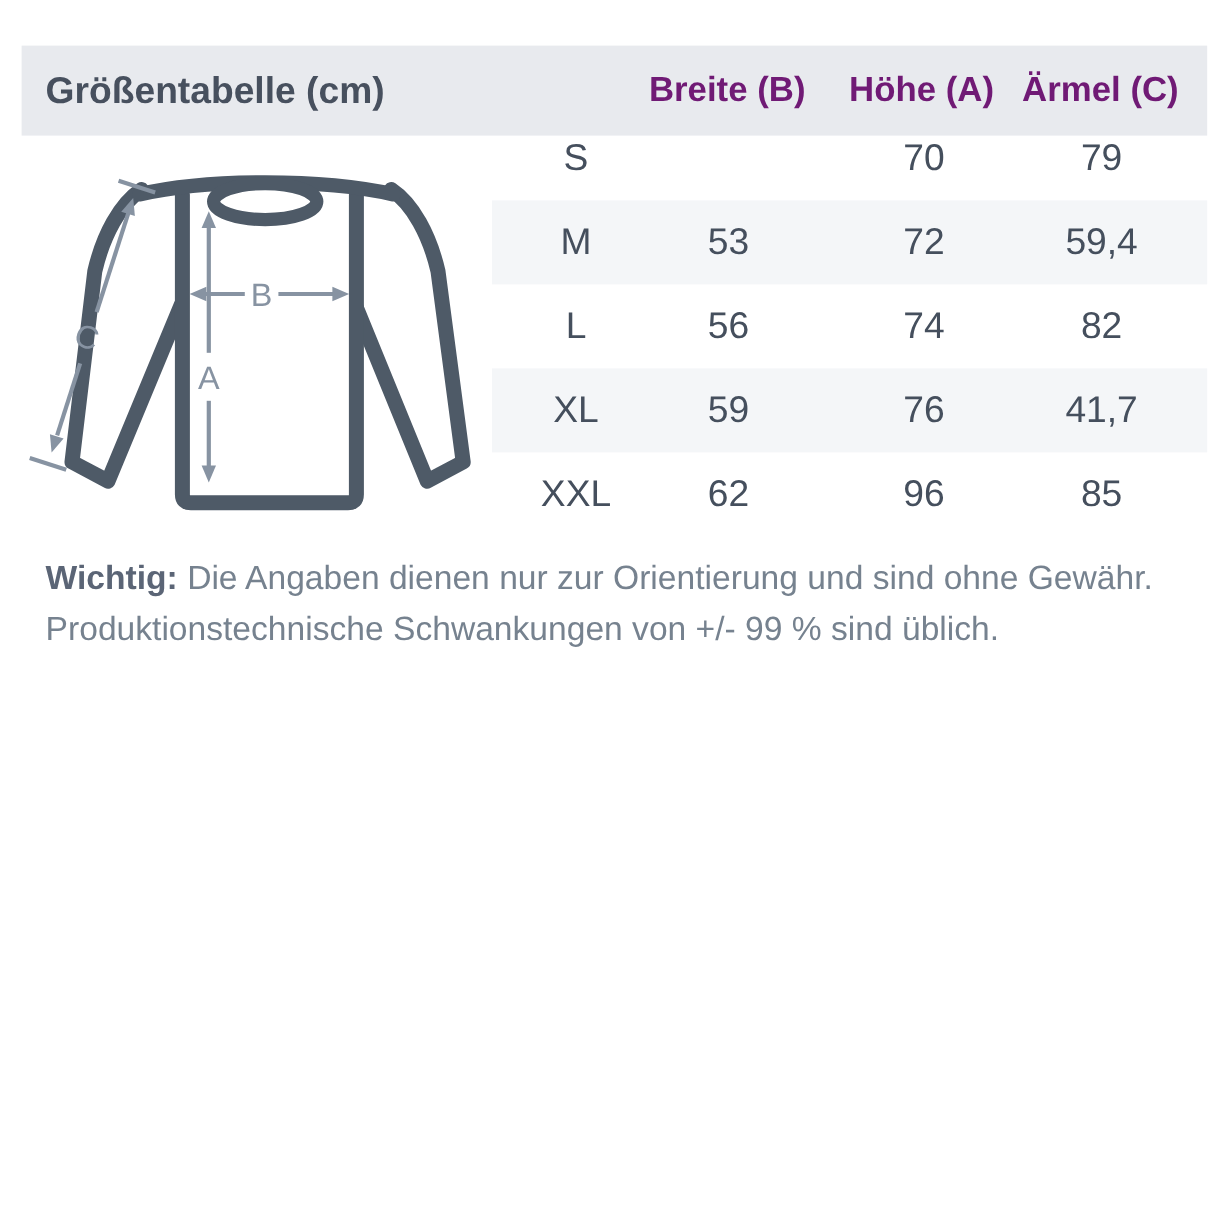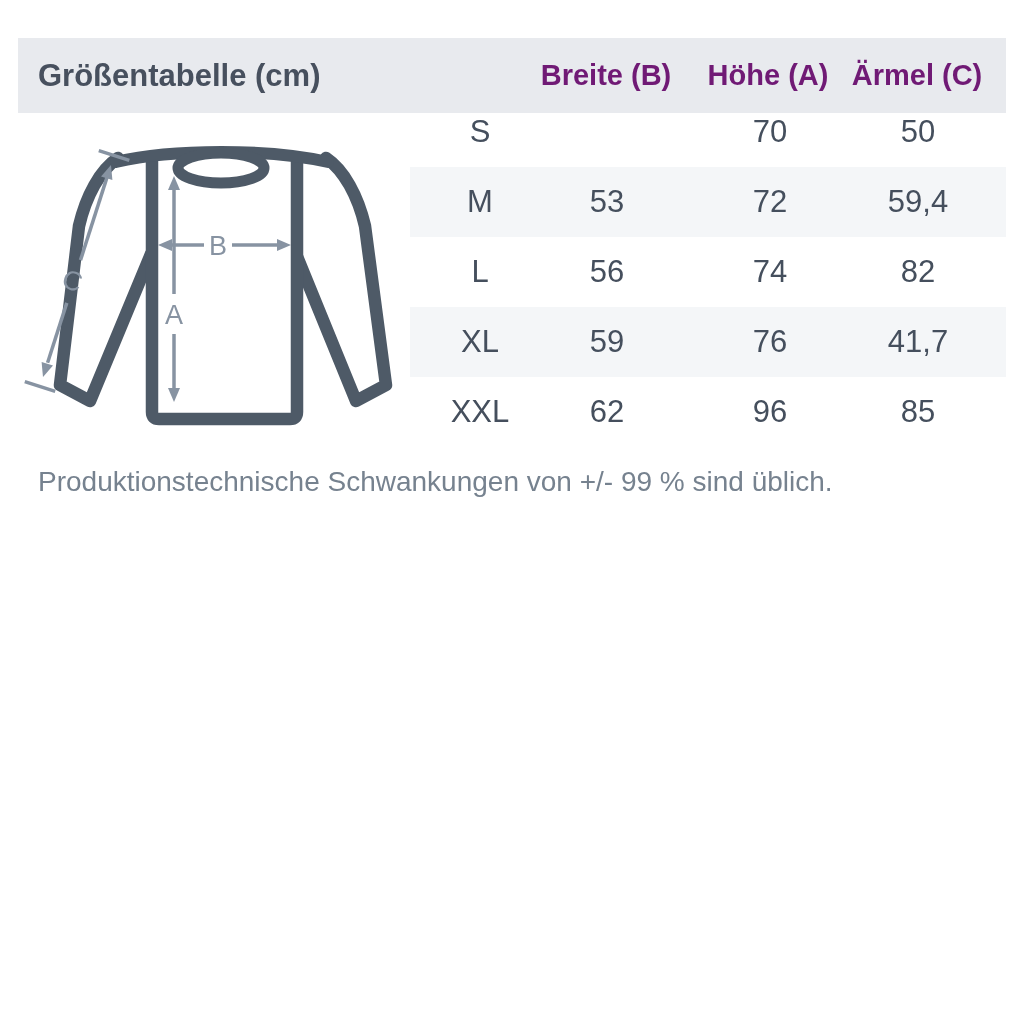--- a/index.html
+++ b/index.html
@@ -110,21 +110,21 @@
       <line class="measure" x1="46.8" y1="170.9" x2="27.6" y2="230.8"></line>
       <polygon class="measure-fill" points="23,245 33,233.5 21.6,229.9"></polygon>
       <line class="measure" x1="4.8" y1="249.6" x2="35.2" y2="259.4"></line>
     </g>
   </svg>
 
   <div class="rows">
     <div class="row">
       <span class="cell k1">S</span>
       <span class="cell k3">70</span>
-      <span class="cell k4">50</span>
+      <span class="cell k4">79</span>
     </div>
     <div class="row alt">
       <span class="cell k1">M</span>
       <span class="cell k2">53</span>
       <span class="cell k3">72</span>
       <span class="cell k4">59,4</span>
     </div>
     <div class="row">
       <span class="cell k1">L</span>
       <span class="cell k2">56</span>
@@ -139,16 +139,17 @@
     </div>
     <div class="row">
       <span class="cell k1">XXL</span>
       <span class="cell k2">62</span>
       <span class="cell k3">96</span>
       <span class="cell k4">85</span>
     </div>
   </div>
 
   <div class="note">
+    <div><span class="strong">Wichtig:</span> <span>Die Angaben dienen nur zur Orientierung und sind ohne Gewähr.</span></div>
     <div>Produktionstechnische Schwankungen von +/- 99 % sind üblich.</div>
   </div>
 
 </div>
 
 </body></html>

